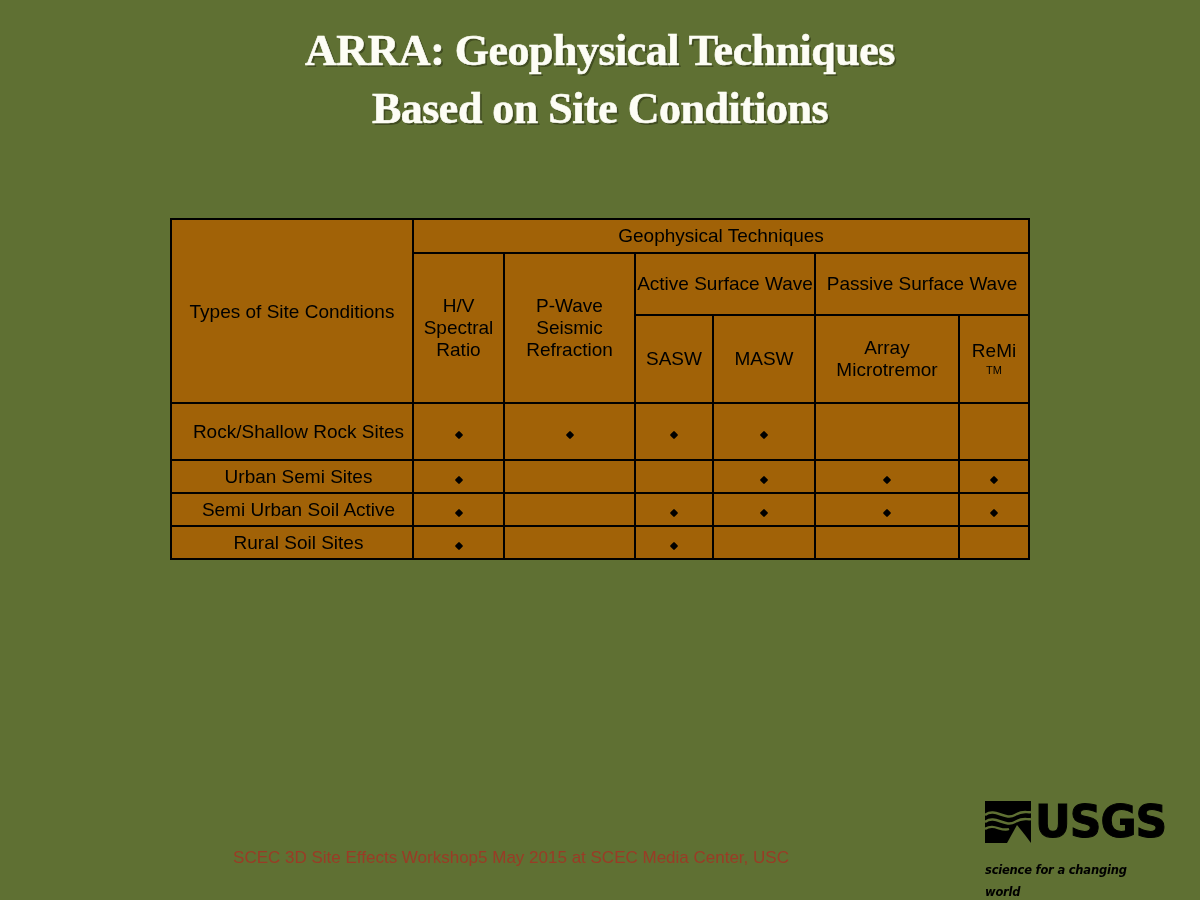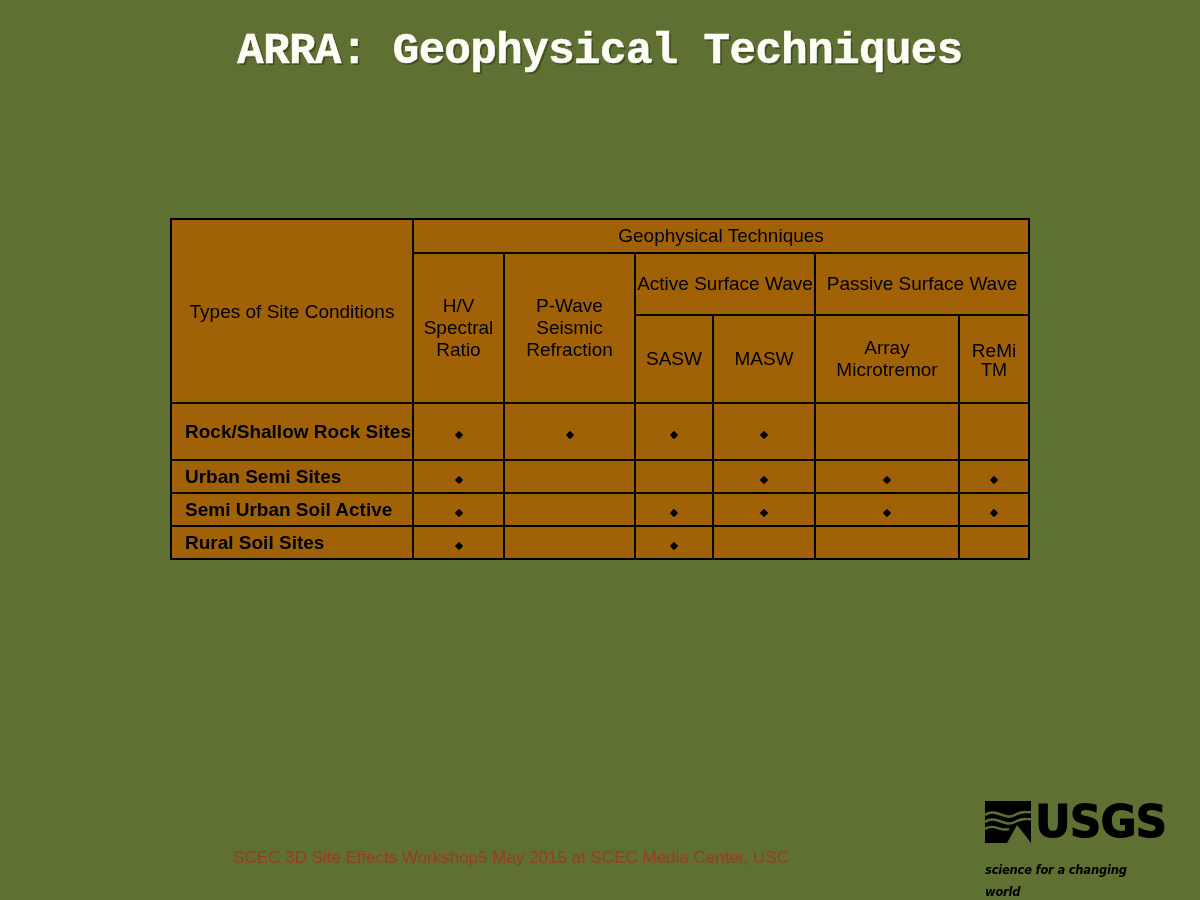--- a/index.html
+++ b/index.html
@@ -16,21 +16,21 @@
   }
 
   
   .slide-title {
     position: absolute;
     top: 22px;
     left: 0;
     width: 1200px;
     text-align: center;
     color: #fdfdf5;
-    font-family: Liberation Mono, monospace;
+    font-family: Liberation Serif, serif;
     font-weight: bold;
     font-size: 44px;
     line-height: 58px;
     letter-spacing: -0.5px;
     text-shadow: 2px 2px 0 rgba(40,48,18,0.55);
     -webkit-text-stroke: 0.6px #fdfdf5;
   }
   .slide-title .tline { display: block; }
 
   
@@ -51,34 +51,33 @@
     line-height: 22px;
   }
   table.matrix td {
     border: 2px solid #000000;
     padding: 0;
     text-align: center;
     vertical-align: middle;
     background: #a16207;
   }
   table.matrix td.rowlabel {
-    text-align: left;
+    text-align: center;
     padding-left: 13px;
     line-height: 25px;
-    font-weight: bold;
   }
   td.grouptop { height: 32px; }
   td.typecell { line-height: 27px; margin-left: 40px; }
   td.subhead { height: 86px; }
   td.grouphead { height: 60px; }
   td.datacell { height: 31px; }
   td.datacell-tall { height: 55px; }
   .tm {
     display: block;
-    font-size: 18px;
+    font-size: 11px;
     line-height: 16px;
   }
   .dot {
     display: inline-block;
     width: 6px;
     height: 6px;
     background: #000000;
     border-radius: 1px;
     transform: rotate(45deg);
   }
@@ -132,20 +131,21 @@
     color: #000000;
     margin-top: 15px;
     letter-spacing: -0.2px;
   }
 </style>
 </head>
 <body style="background: rgb(95, 112, 51);">
 
 <div class="slide-title">
   <span class="tline">ARRA: Geophysical Techniques</span>
+  <span class="tline">Based on Site Conditions</span>
 </div>
 
 <div class="table-wrap">
   <table class="matrix">
     <colgroup>
       <col style="width:242px">
       <col style="width:91px">
       <col style="width:131px">
       <col style="width:78px">
       <col style="width:102px">

